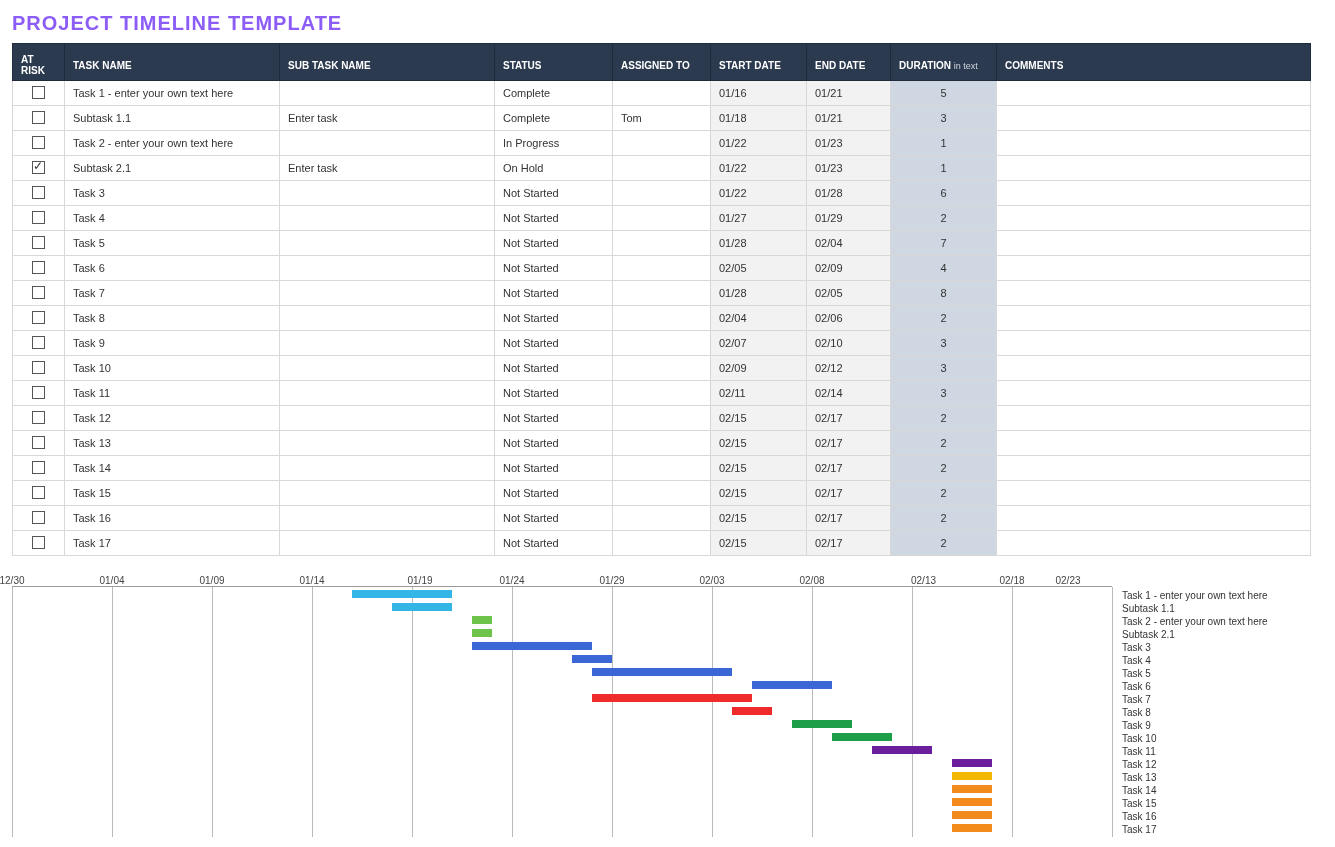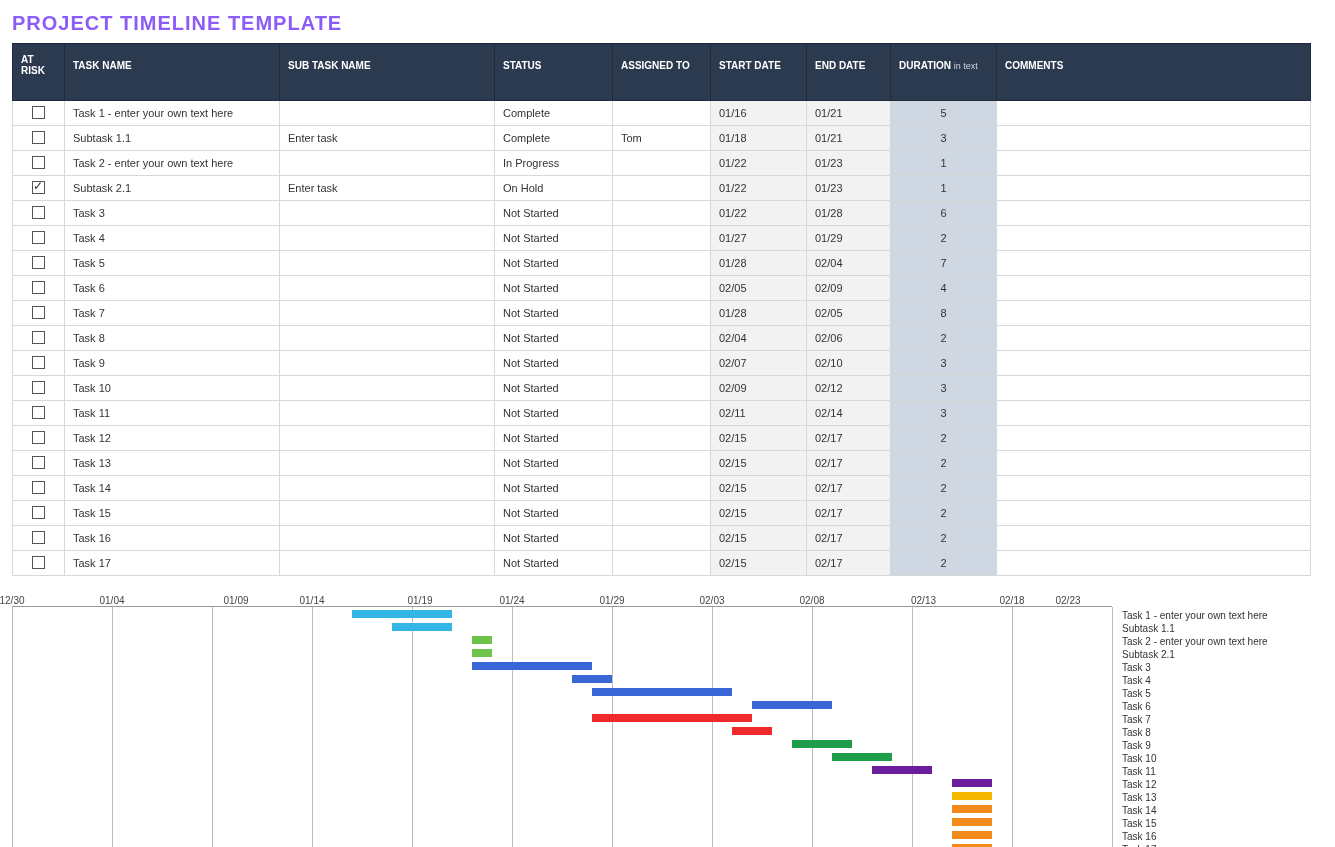--- a/index.html
+++ b/index.html
@@ -23,21 +23,21 @@
     width: 1298px;
     border-collapse: collapse;
     table-layout: fixed;
   }
   table.grid th {
     background: #2c3a4f;
     color: #fff;
     text-align: left;
     font-size: 10px;
     font-weight: bold;
-    padding: 10px 8px 24px 8px;
+    padding: 10px 8px 4px 8px;
     border: 1px solid #1f2a3a;
     height: 34px;
     vertical-align: middle;
   }
   table.grid th .sub { font-weight: normal; font-size:9px; color:#cfd6e1;}
   table.grid td {
     border: 1px solid #d8d8d8;
     padding: 4px 8px;
     height: 25px;
     vertical-align: middle;
@@ -355,21 +355,21 @@
         <td class="dur-cell">2</td>
         <td></td>
       </tr>
     </tbody>
 </table>
 
 <div class="gantt-wrap">
   <div class="gantt-axis" id="gantt-axis" style="width: 1100px;">
       <div class="gantt-tick" style="left: 0px;">12/30</div>
       <div class="gantt-tick" style="left: 100px;">01/04</div>
-      <div class="gantt-tick" style="left: 200px; margin-left: 24px;">01/09</div>
+      <div class="gantt-tick" style="left: 200px;">01/09</div>
       <div class="gantt-tick" style="left: 300px;">01/14</div>
       <div class="gantt-tick" style="left: 380px; margin-left: 28px;">01/19</div>
       <div class="gantt-tick" style="left: 500px;">01/24</div>
       <div class="gantt-tick" style="left: 600px;">01/29</div>
       <div class="gantt-tick" style="left: 700px;">02/03</div>
       <div class="gantt-tick" style="left: 800px;">02/08</div>
       <div class="gantt-tick" style="left: 900px; padding-left: 23px;">02/13</div>
       <div class="gantt-tick" style="left: 1000px;">02/18</div>
       <div class="gantt-tick" style="left: 1056px;">02/23</div>
     </div>

